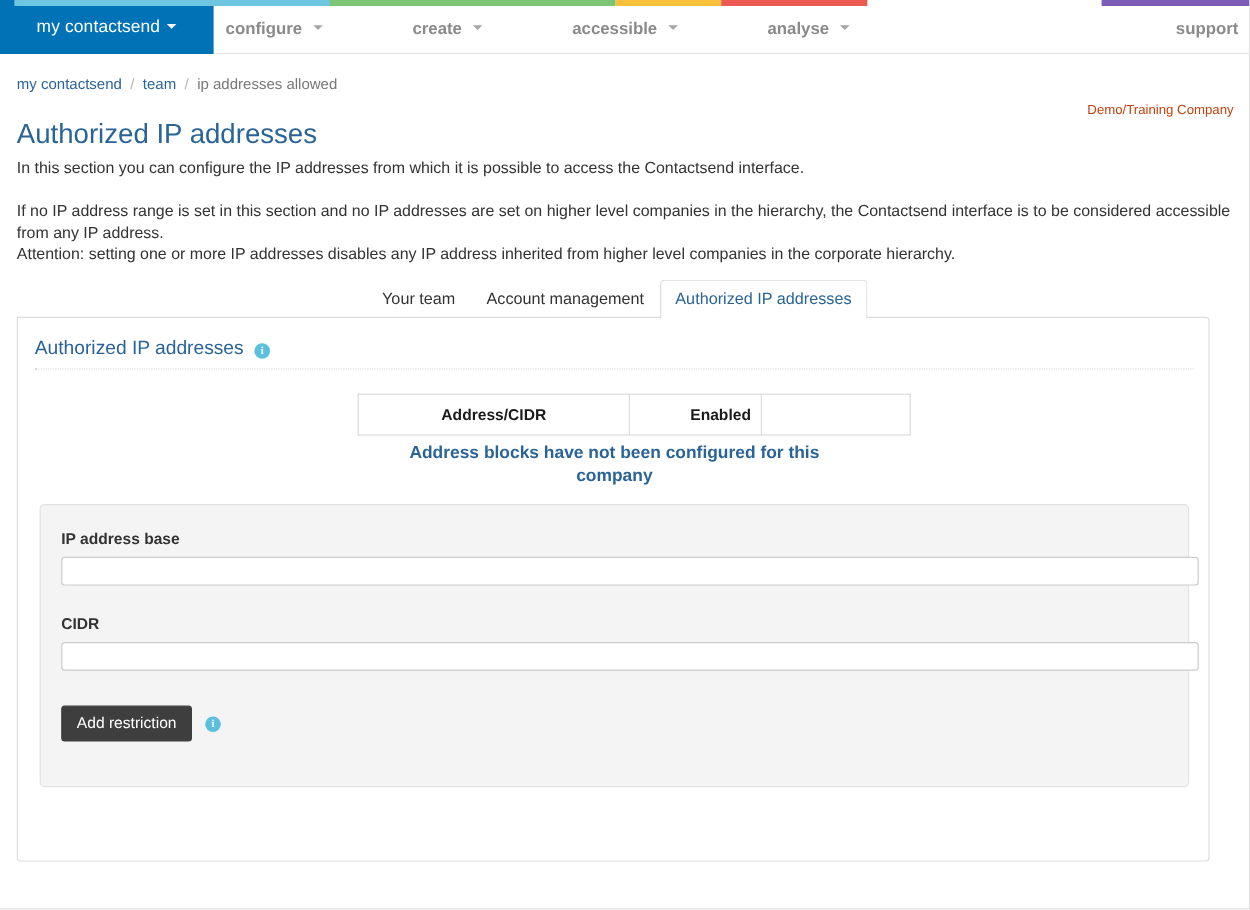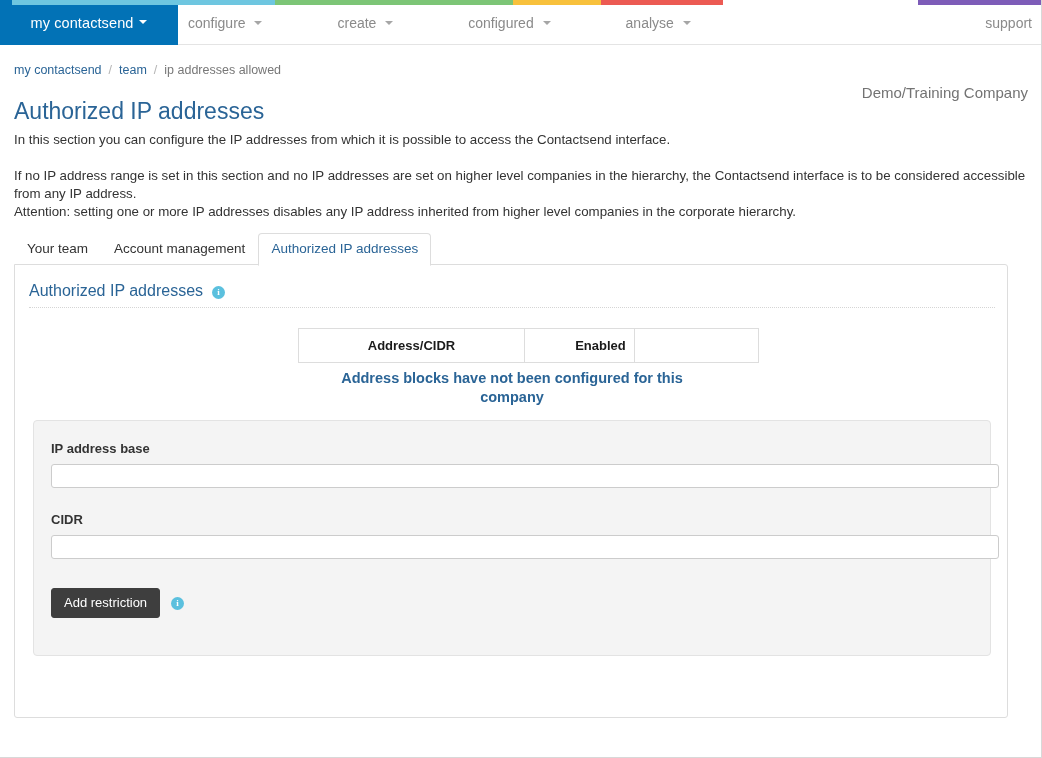--- a/index.html
+++ b/index.html
@@ -71,20 +71,21 @@
     height: 45px;
     display: flex;
     align-items: center;
   }
   .nav-item {
     color: #8a8a8a;
     font-size: 14px;
     padding: 0 10px;
     cursor: pointer;
     white-space: nowrap;
+    font-weight: bold;
   }
   .nav-item .caret { margin-left: 5px; color: #a6a6a6; }
   .nav-right {
     position: absolute;
     right: 0; top: 0;
     height: 45px;
     display: flex;
     align-items: center;
   }
   .nav-right .nav-item { color: #8a8a8a; }
@@ -97,21 +98,21 @@
     height: 20px;
     padding: 0 14px;
     display: flex;
     align-items: center;
     justify-content: space-between;
   }
   .crumbs { display: flex; align-items: center; font-size: 12.5px; }
   .crumb-link { color: #2a6496; text-decoration: none; cursor: pointer; }
   .crumb-sep { color: #b4b4b4; margin: 0 7px; }
   .crumb-current { color: #777777; }
-  .company { font-size: 15px; color: #737373; margin-top: 44px; }
+  .company { font-size: 11px; color: #c2410c; margin-top: 44px; }
 
   
   .page-title {
     position: absolute;
     top: 98px; left: 14px;
     font-size: 23px;
     color: #2a6496;
     font-weight: normal;
     margin: 0;
   }
@@ -127,20 +128,21 @@
   .intro .gap { height: 18px; }
 
   
   .tabs {
     position: absolute;
     top: 233px; left: 14px;
     width: 1000px;
     height: 32px;
     display: flex;
     align-items: flex-end;
+    justify-content: center;
   }
   .tab {
     font-size: 13.5px;
     color: #333333;
     padding: 7px 12px 8px 12px;
     cursor: pointer;
     border: 1px solid transparent;
     border-radius: 4px 4px 0 0;
     line-height: 16px;
     position: relative;
@@ -303,21 +305,21 @@
     <div class="nav-items">
       <div class="nav-item">
         <span>configure</span>
         <span class="caret"></span>
       </div>
       <div class="nav-item" style="margin-left:55px">
         <span>create</span>
         <span class="caret"></span>
       </div>
       <div class="nav-item" style="margin-left:55px">
-        <span>configured</span>
+        <span>accessible</span>
         <span class="caret"></span>
       </div>
       <div class="nav-item" style="margin-left:55px">
         <span>analyse</span>
         <span class="caret"></span>
       </div>
     </div>
     <div class="nav-right">
       <div class="nav-item">
         <span>support</span>

